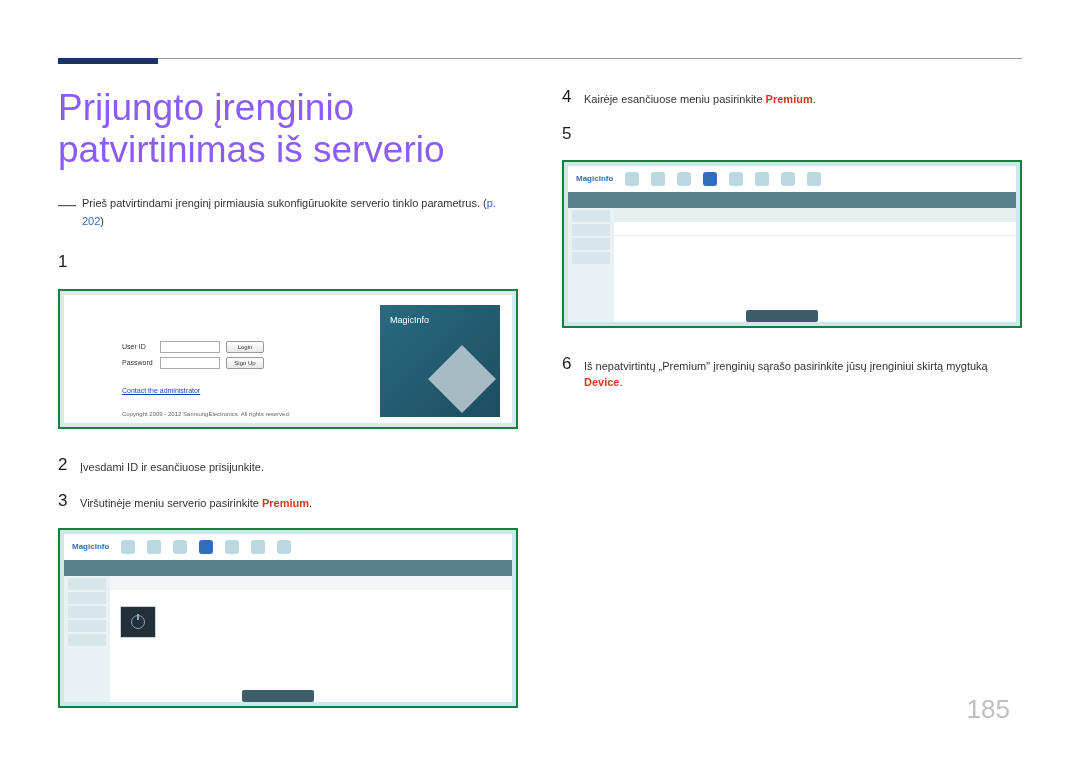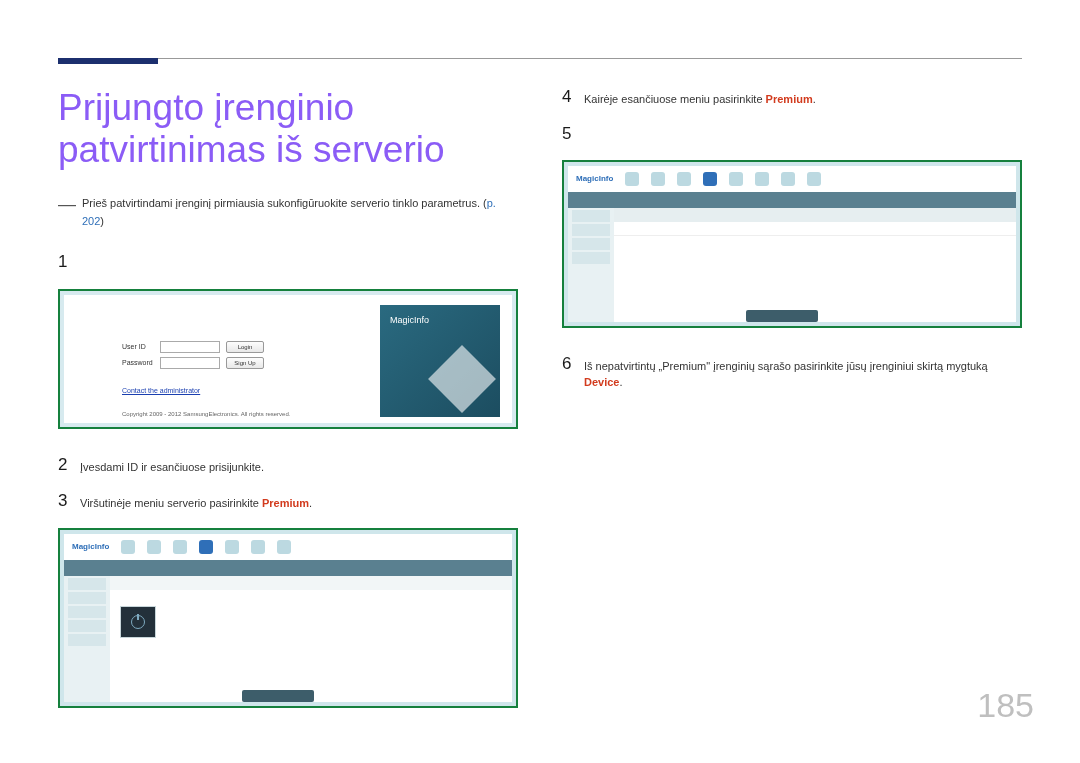--- a/index.html
+++ b/index.html
@@ -243,23 +243,23 @@
       background: #fff;
       font-size: 6px;
       color: #555;
       display: flex;
       align-items: center;
       gap: 20px;
       padding-left: 10px;
     }
     .page-number {
       position: absolute;
-      right: 46px;
+      right: 70px;
       bottom: 38px;
-      font-size: 34px;
+      font-size: 26px;
       color: #bfbfbf;
     }
   </style>
 </head>
 <body>
 
 <div class="header-bar">
   <div class="header-tab"></div>
 </div>
 

